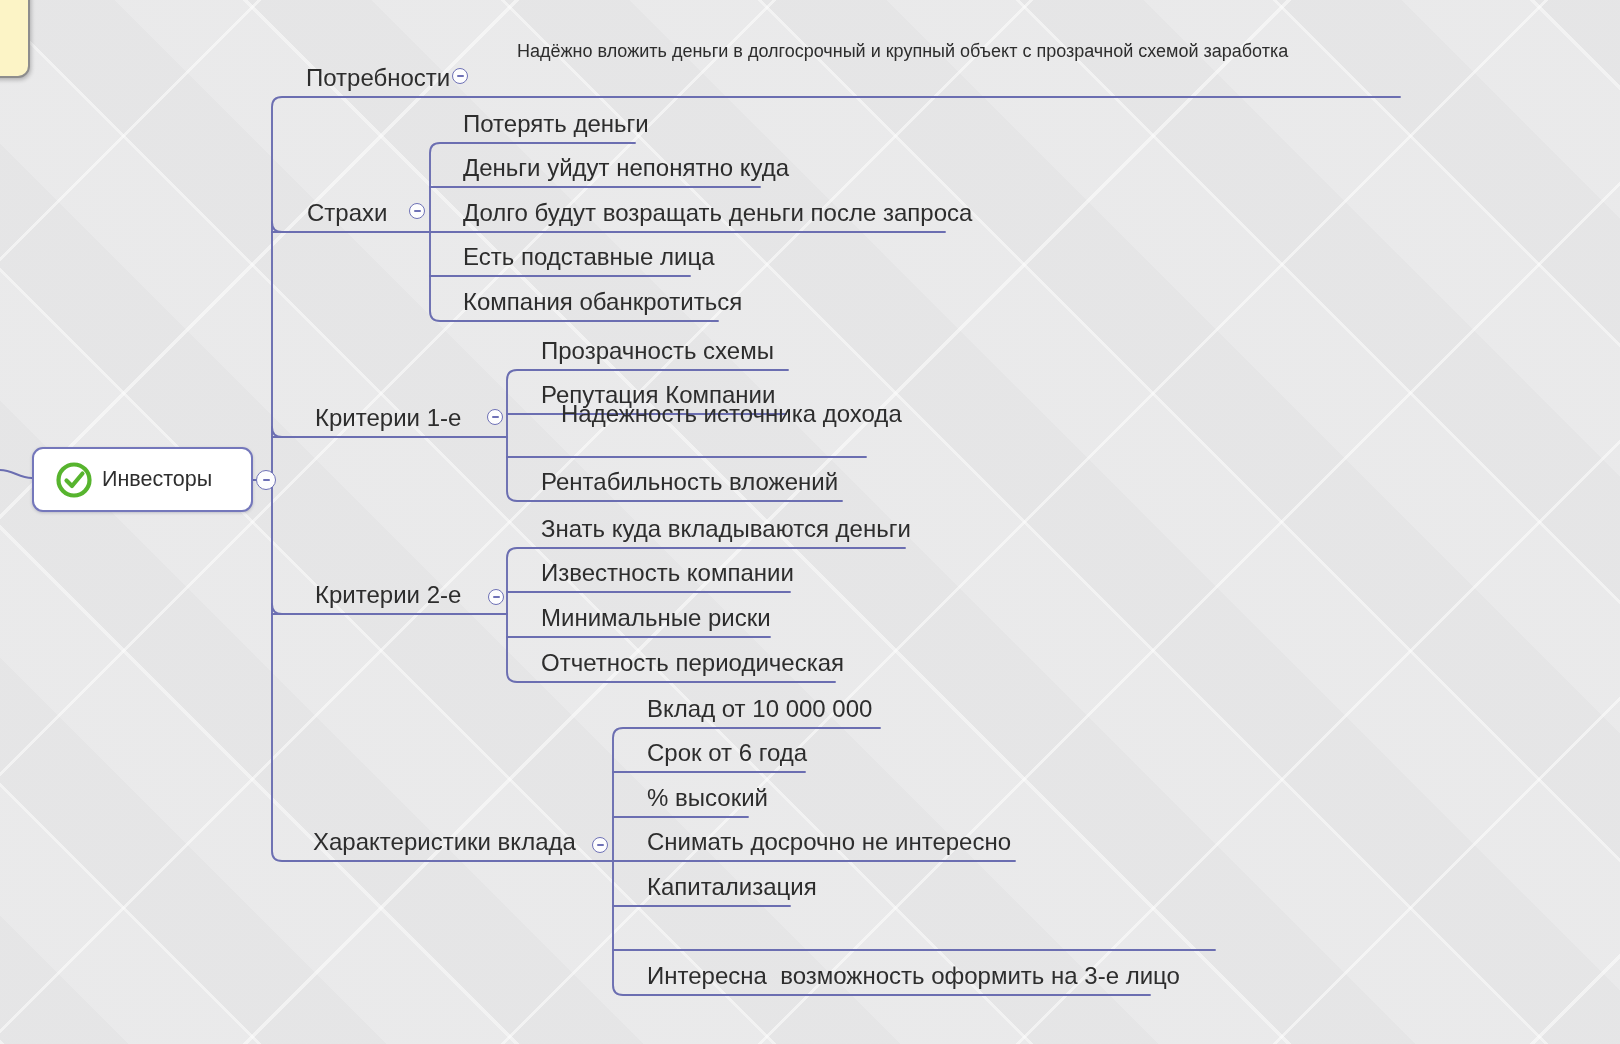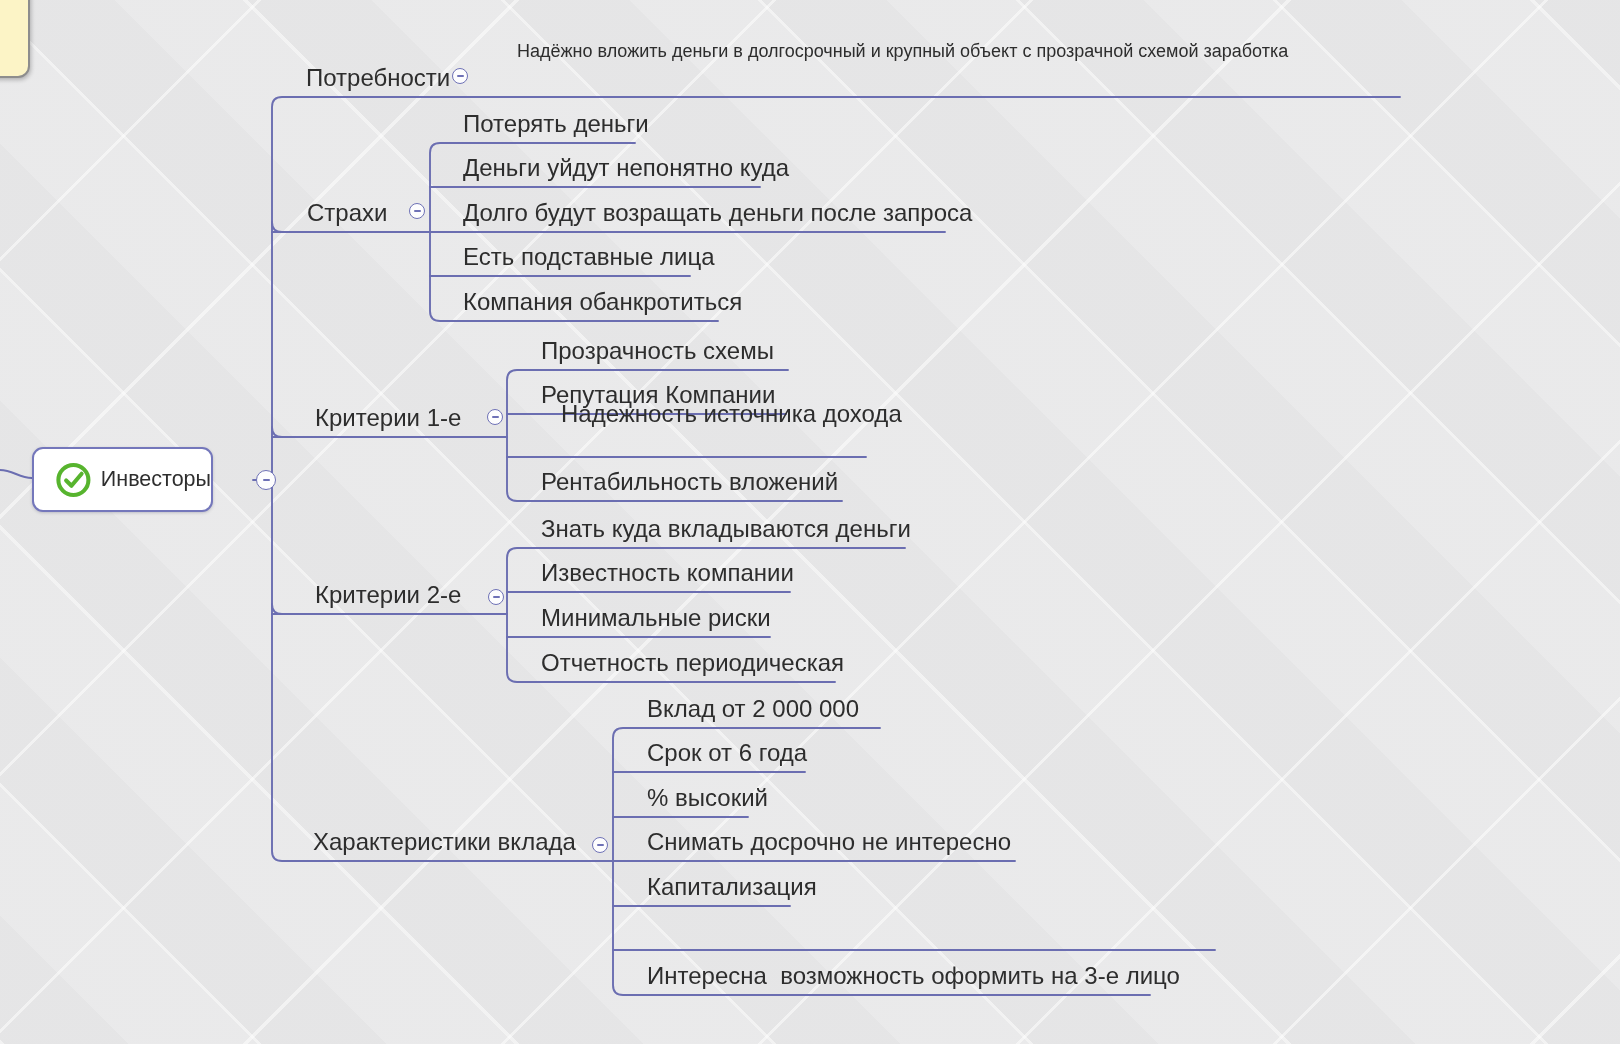--- a/index.html
+++ b/index.html
@@ -23,21 +23,21 @@
   .wrap-text{
     position:absolute;font-size:18px;line-height:26px;color:#2d2d2d;
   }
   .collapse{
     position:absolute;box-sizing:border-box;background:#fdfdfe;
     border:1.6px solid #6e71b6;border-radius:50%;
     display:flex;align-items:center;justify-content:center;
   }
   .collapse .minus{width:7px;height:1.8px;background:#6e71b6;border-radius:1px;}
   .root-node{
-    position:absolute;left:32px;top:447px;width:181px;height:65px;
+    position:absolute;left:32px;top:447px;width:221px;height:65px;
     box-sizing:border-box;background:#ffffff;border:2px solid #7477bb;
     border-radius:11px;display:flex;align-items:center;padding-left:21px;
     box-shadow:0 1px 3px rgba(60,60,90,.25);
   }
   .root-node .label{font-size:21.5px;color:#2e2e2e;margin-left:9px;white-space:pre;}
   .sticky-note{
     position:absolute;left:-34px;top:-32px;width:64px;height:110px;
     box-sizing:border-box;background:#fcf4c6;border:2.5px solid #8d8d8d;
     border-radius:12px;box-shadow:1px 2px 4px rgba(0,0,0,.25);
   }
@@ -130,20 +130,20 @@
   <div class="topic-text" style="left:541px;top:340px;">Прозрачность схемы</div>
   <div class="topic-text" style="left:541px;top:384px;">Репутация Компании</div>
   <div class="topic-text" style="left:541px;top:403px;margin-left:20px;">Надежность источника дохода</div>
   <div class="topic-text" style="left:541px;top:471px;">Рентабильность вложений</div>
 
   <div class="topic-text" style="left:541px;top:518px;">Знать куда вкладываются деньги</div>
   <div class="topic-text" style="left:541px;top:562px;">Известность компании</div>
   <div class="topic-text" style="left:541px;top:607px;">Минимальные риски</div>
   <div class="topic-text" style="left:541px;top:652px;">Отчетность периодическая</div>
 
-  <div class="topic-text" style="left:647px;top:698px;">Вклад от 2 000 000</div>
+  <div class="topic-text" style="left:647px;top:698px;">Вклад от 10 000 000</div>
   <div class="topic-text" style="left:647px;top:742px;">Срок от 6 года</div>
   <div class="topic-text" style="left:647px;top:787px;">% высокий</div>
   <div class="topic-text" style="left:647px;top:831px;">Снимать досрочно не интересно</div>
   <div class="topic-text" style="left:647px;top:876px;">Капитализация</div>
   <div class="topic-text" style="left:647px;top:965px;">Интересна  возможность оформить на 3-е лицо</div>
 
 </div>
 
 </body></html>

